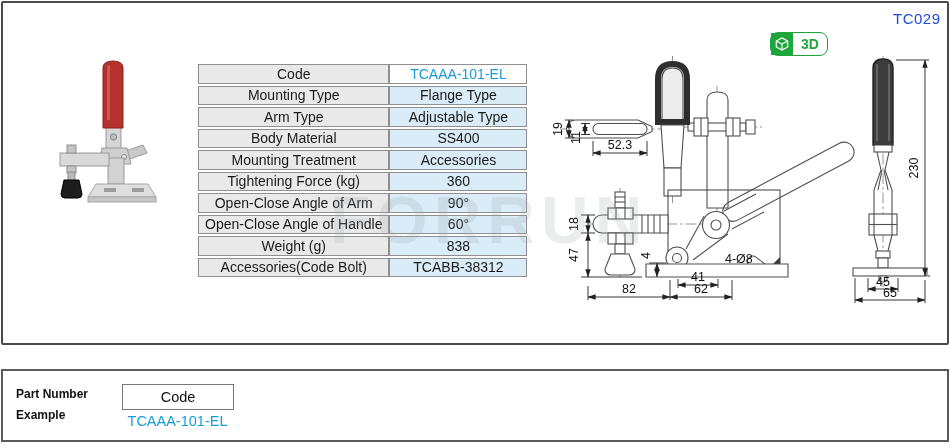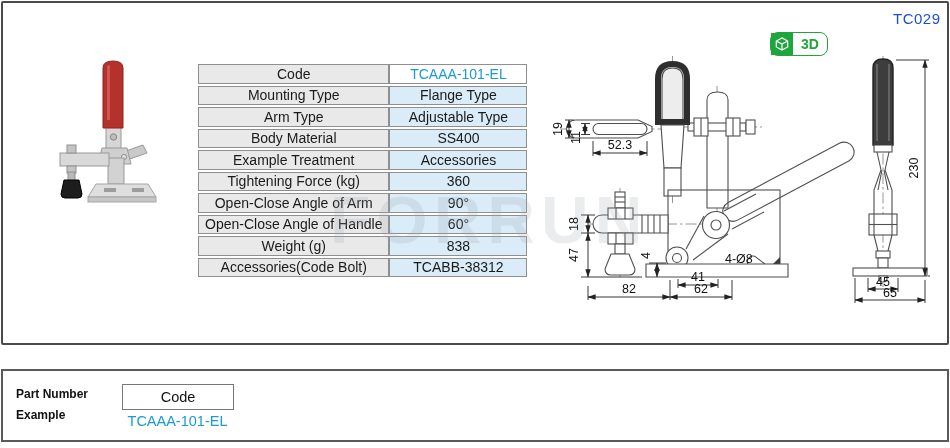--- a/index.html
+++ b/index.html
@@ -104,21 +104,21 @@
         </tr>
         <tr>
           <td class="label">Arm Type</td>
           <td class="value">Adjustable Type</td>
         </tr>
         <tr>
           <td class="label">Body Material</td>
           <td class="value">SS400</td>
         </tr>
         <tr>
-          <td class="label">Example Treatment</td>
+          <td class="label">Mounting Treatment</td>
           <td class="value">Accessories</td>
         </tr>
         <tr>
           <td class="label">Tightening Force (kg)</td>
           <td class="value">360</td>
         </tr>
         <tr>
           <td class="label">Open-Close Angle of Arm</td>
           <td class="value">90°</td>
         </tr>

